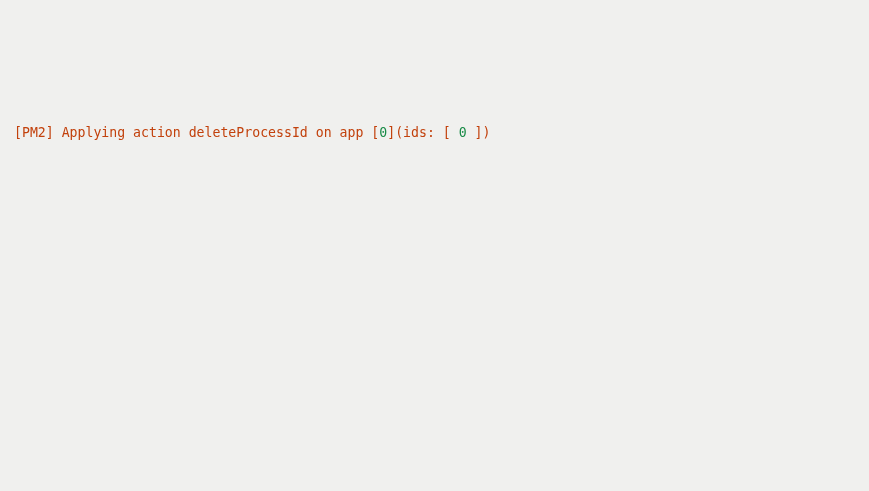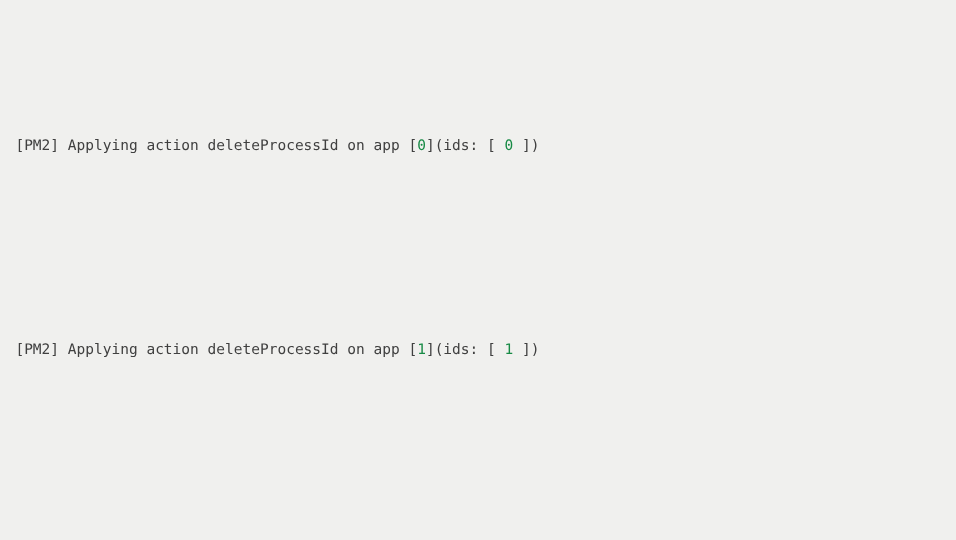--- a/index.html
+++ b/index.html
@@ -18,34 +18,33 @@
     letter-spacing: 0px;
   }
   #terminal {
     padding: 14px 0 0 14px;
     white-space: pre;
     -webkit-font-smoothing: antialiased;
   }
   .line { height: 26.5px; white-space: pre; }
   .g { color: #178a45; }     
   .chk { color: #7a7a7a; }     
-  .txt { color: #404040; text-align: right; }
+  .txt { color: #c2410c; text-align: right; }
 </style>
 </head>
 <body>
 
 <div id="terminal">
 
   
   <div class="line"><span class="txt">[PM2] </span><span class="txt">Applying action deleteProcessId on app [</span><span class="g">0</span><span class="txt">](ids: [ </span><span class="g">0</span><span class="txt"> ])</span></div>
 
   
 
   
-  <div class="line"><span class="txt">[PM2] </span><span class="txt">Applying action deleteProcessId on app [</span><span class="g">1</span><span class="txt">](ids: [ </span><span class="g">1</span><span class="txt"> ])</span></div>
 
   
   
 
   
   
 
   
   
   

